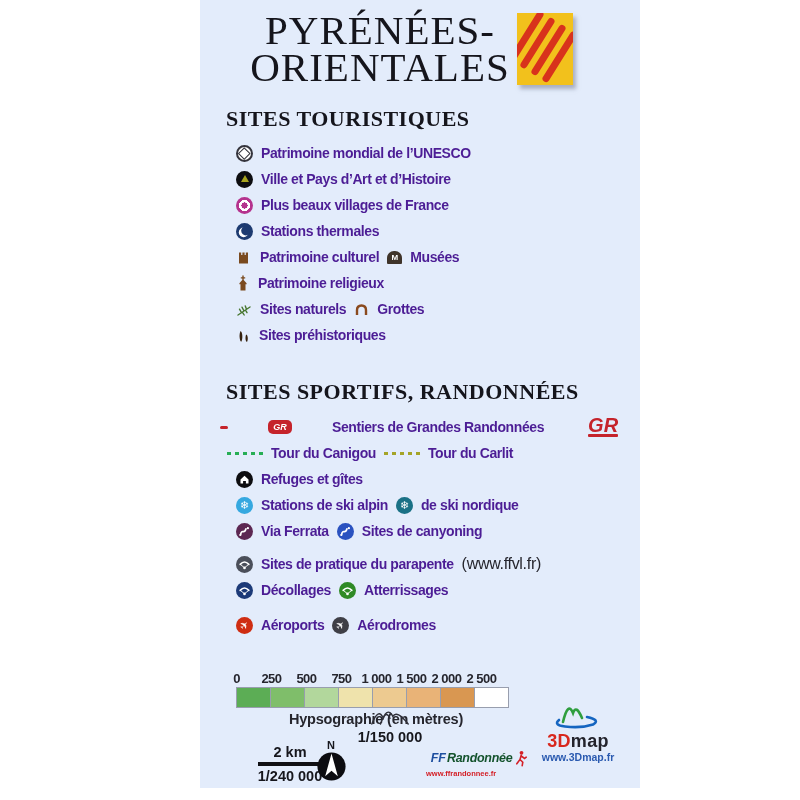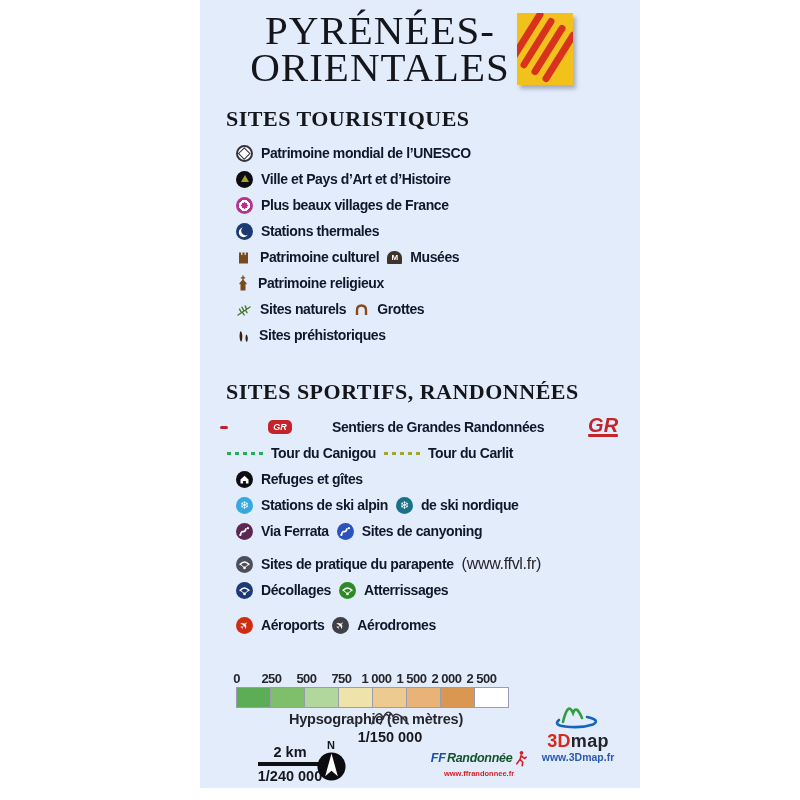--- a/index.html
+++ b/index.html
@@ -14,21 +14,21 @@
   .h2{position:absolute;left:26px;font-family:"Liberation Serif","DejaVu Serif",serif;
       font-weight:700;font-size:22px;letter-spacing:.5px;color:#15151c;white-space:nowrap;}
   #h-tour{top:106px;} #h-sport{top:379px;}
 
   .catalan{position:absolute;left:317px;top:13px;box-shadow:3px 4px 4px rgba(120,125,145,.55);}
 
   
   .list{position:absolute;left:36px;}
   #list1{top:140px;} #list2{top:414px;}
   .row{display:flex;align-items:center;height:26px;gap:8px;}
-  .lbl{font-weight:700;font-size:14px;color:#0f172a;letter-spacing:-.4px;white-space:nowrap;
+  .lbl{font-weight:700;font-size:14px;color:#4c1d95;letter-spacing:-.4px;white-space:nowrap;
        font-stretch:condensed;}
   .small{font-size:16px;font-weight:400;color:#26262e;letter-spacing:-.3px;text-align:right;}
   .mt7{margin-top:7px;} .mt9{margin-top:9px;}
   .pullL1{margin-left:-16px;gap:40px;} .pullL2{margin-left:-9px;}
 
   .ci{width:17px;height:17px;border-radius:50%;display:flex;align-items:center;
       justify-content:center;flex:none;}
   .unescoc{width:13px;height:13px;background:#fff;border:2px solid #34343c;}
   .udia{width:6.5px;height:6.5px;border:1.6px solid #34343c;transform:rotate(45deg);}
   .vpahc{background:#0d0d10;}
@@ -57,21 +57,21 @@
         font-size:14.5px;color:#26262e;letter-spacing:-.2px;}
 
   
   .scaleblk{position:absolute;left:28px;top:744px;width:76px;text-align:center;font-weight:700;
             font-size:14.5px;color:#16161c;margin-left:24px;}
   .scalebar{height:3.5px;background:#101014;margin:2px 6px;}
   .northblk{position:absolute;left:112px;top:740px;width:38px;text-align:center;line-height:10px;}
   .nlabel{font-weight:700;font-size:11px;color:#16161c;}
   .mtnblk{position:absolute;left:150px;top:702px;width:80px;text-align:center;font-weight:700;
           font-size:14.5px;color:#16161c;line-height:15px;}
-  .ffrblk{position:absolute;left:226px;top:750px;width:106px;text-align:center;line-height:13px;}
+  .ffrblk{position:absolute;left:226px;top:750px;width:106px;text-align:left;line-height:13px;}
   .ffrline{font-style:italic;font-weight:800;font-size:12.5px;white-space:nowrap;display:flex;
            align-items:center;justify-content:center;gap:1px;}
   .ff{color:#1e4fa0;} .rando{color:#14532d;letter-spacing:-.3px;}
   .ffrurl{color:#d42027;font-size:7.5px;font-weight:700;}
   .mapblk{position:absolute;left:334px;top:694px;width:88px;text-align:center;line-height:16px;}
   .mapbrand{font-weight:800;font-size:18px;letter-spacing:.3px;white-space:nowrap;}
   .m3{color:#d8281e;} .mm{color:#23232c;}
   .mapurl{color:#2a5ab0;font-size:10.5px;font-weight:700;}
 </style>
 </head>

